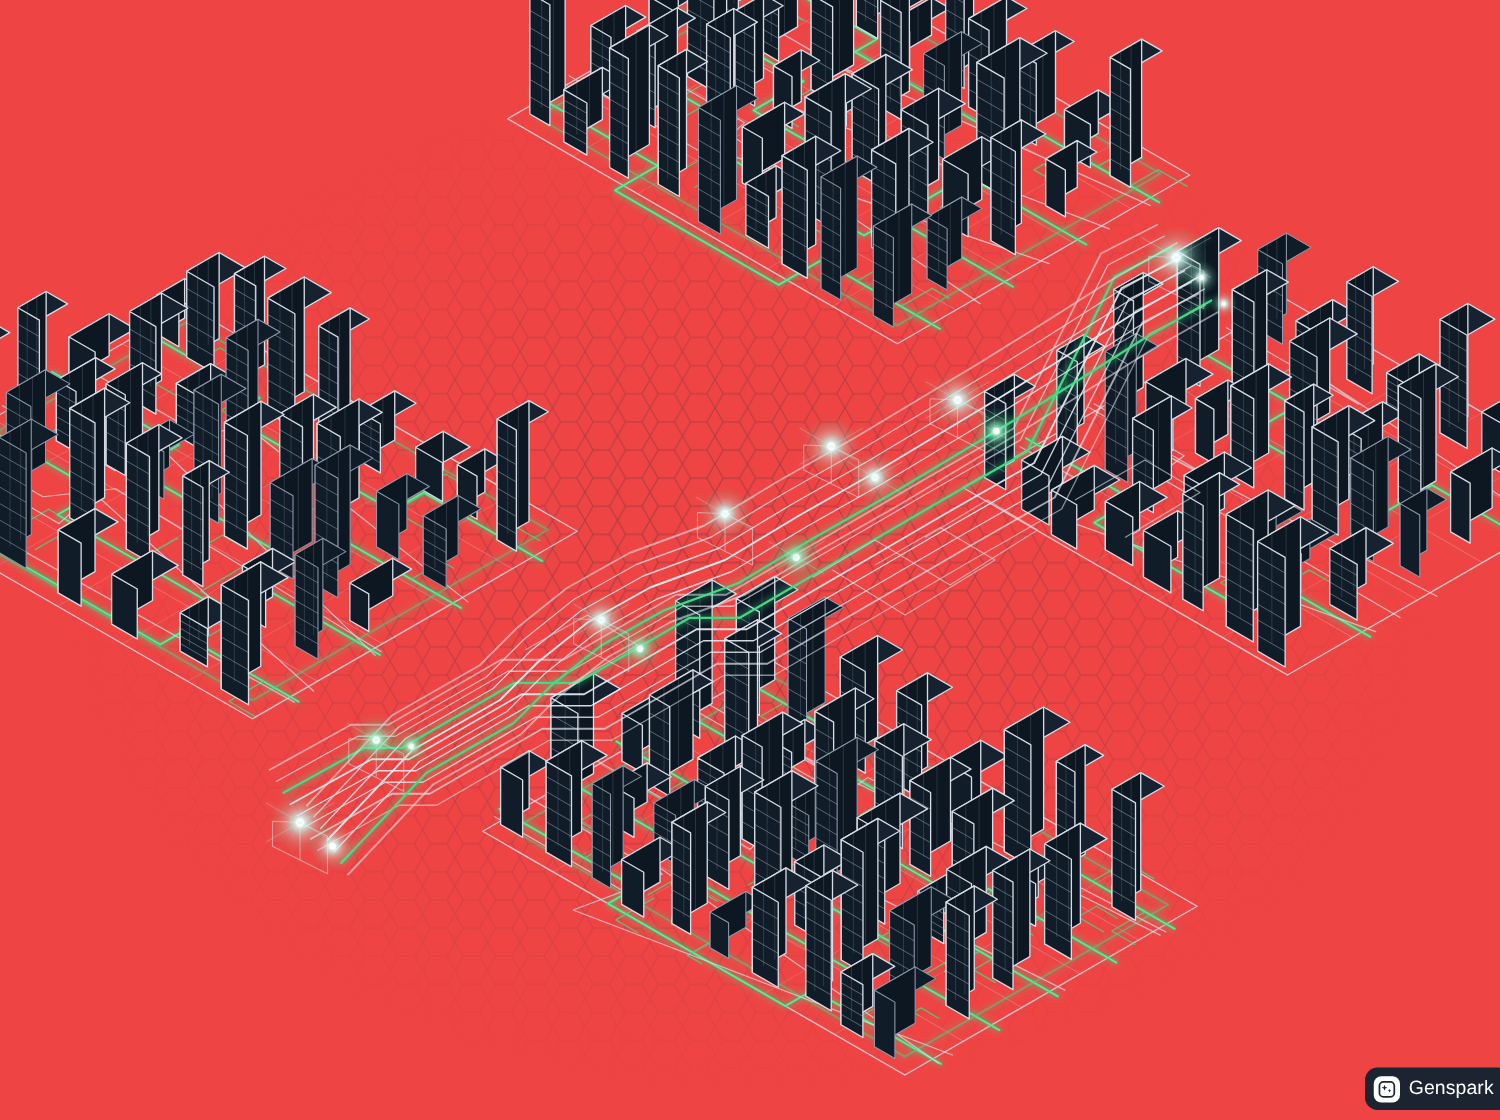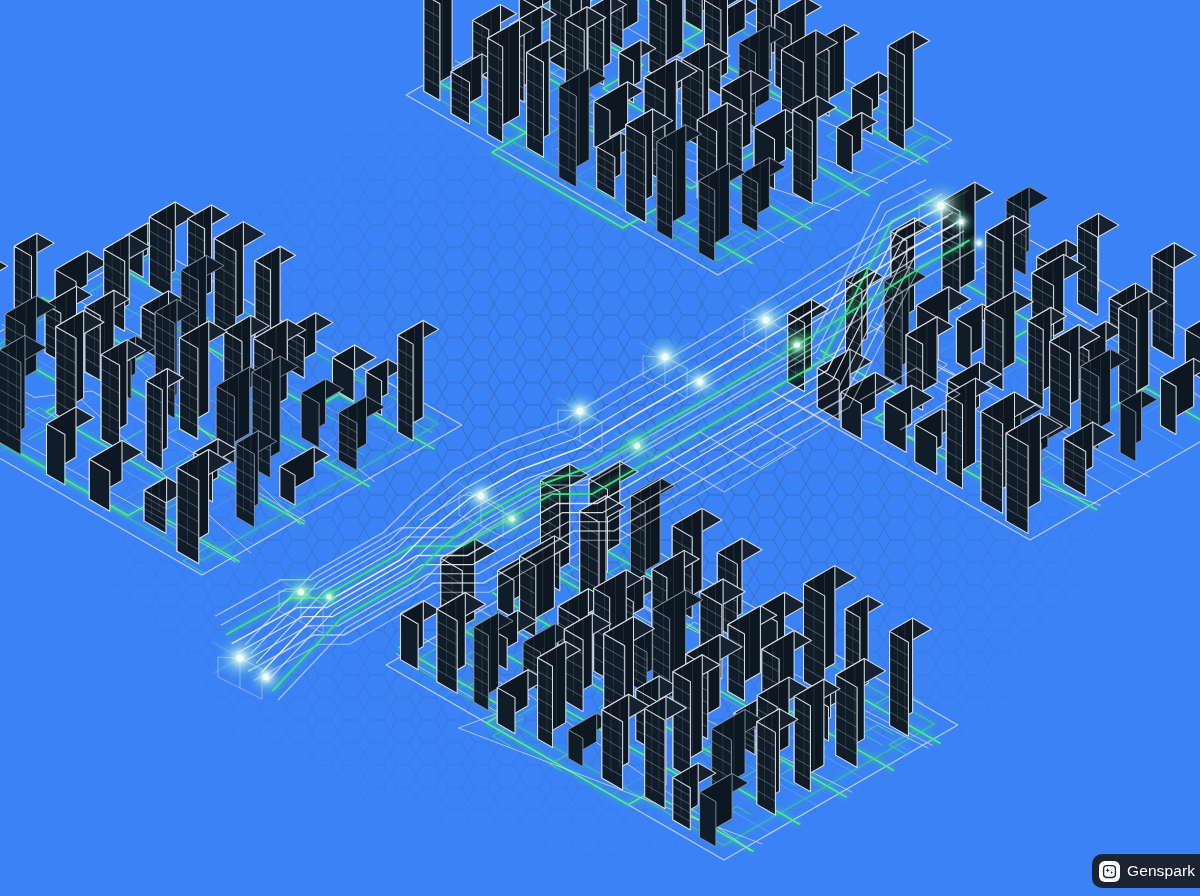--- a/index.html
+++ b/index.html
@@ -8,21 +8,21 @@
   html, body {
     width:1200px; height:896px;
     background:#0c1626;
     font-family:"Liberation Sans", sans-serif;
     overflow:hidden;
   }
 
   #stage {
     position:relative;
     width:1200px; height:896px;
-    background:#3b82f6;
+    background:#ef4444;
     overflow:hidden;
   }
 
   
   #hex-texture {
     position:absolute; inset:0;
     opacity:0.5;
     pointer-events:none;
   }
 

